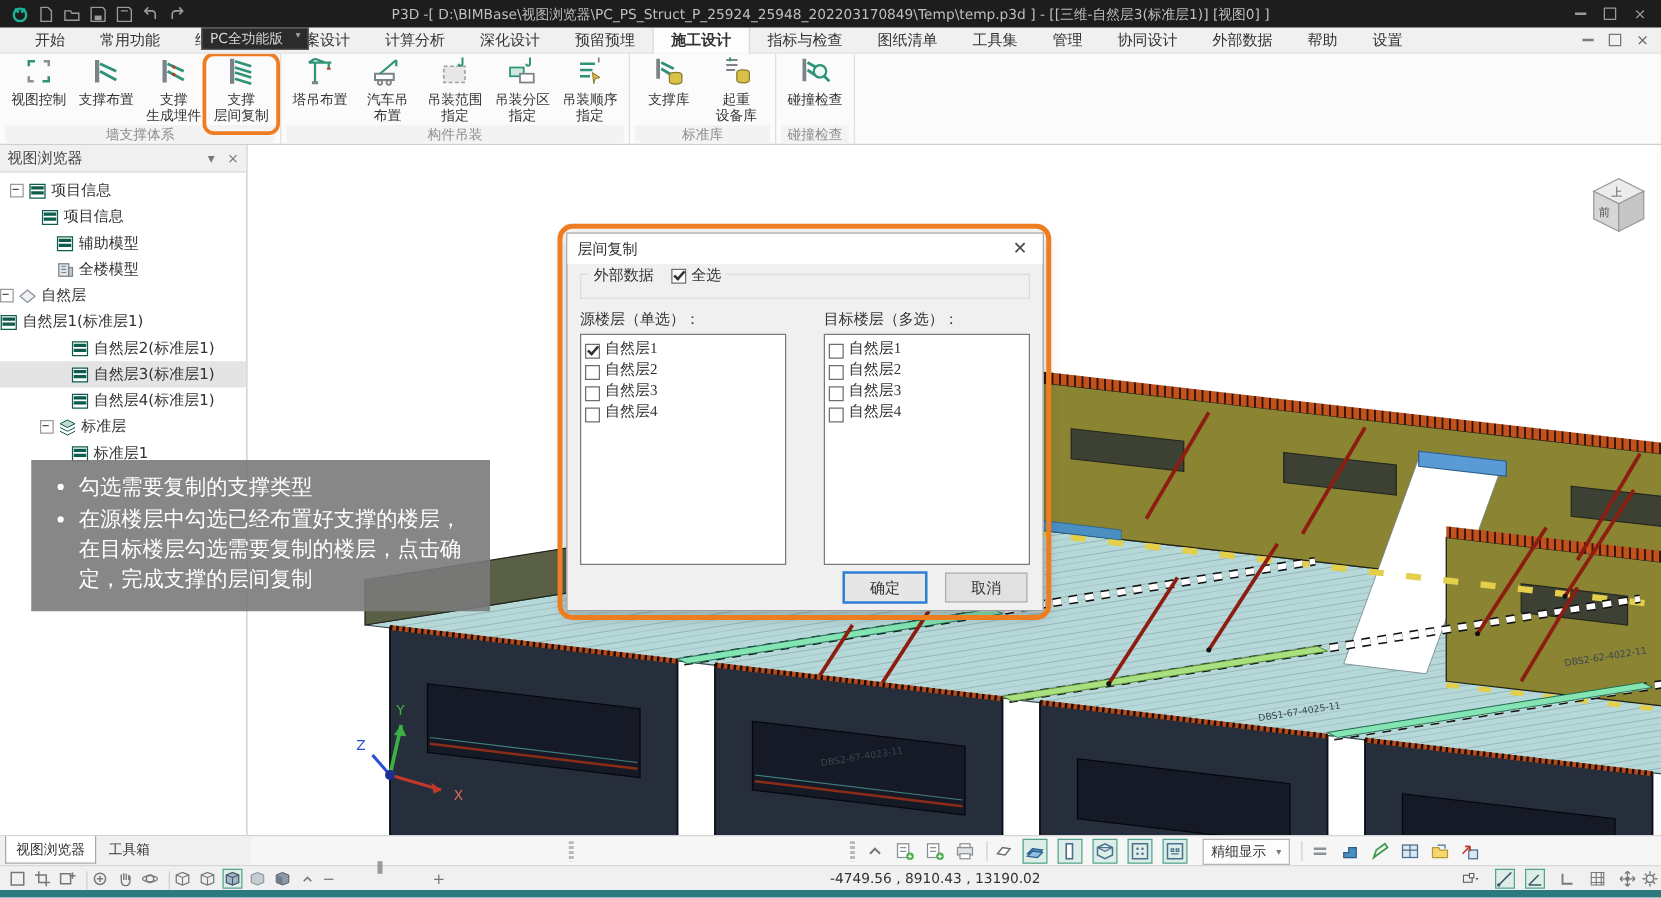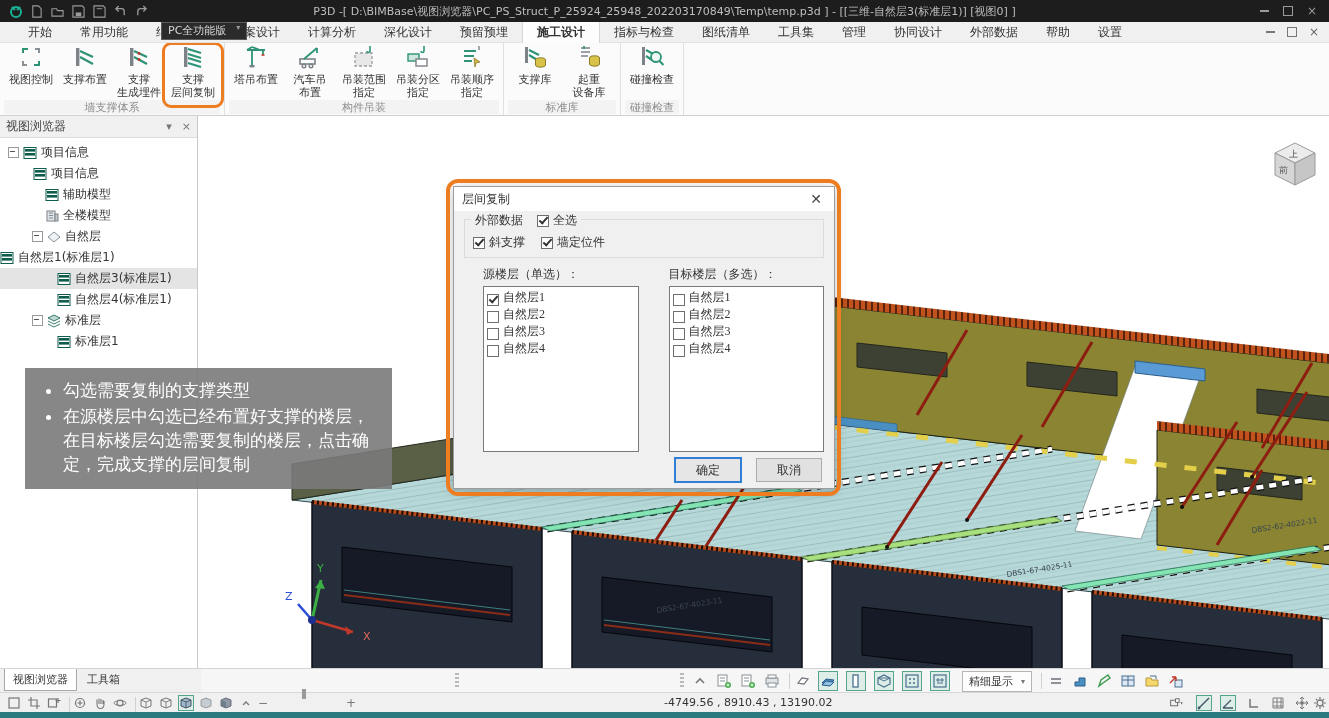--- a/index.html
+++ b/index.html
@@ -59,21 +59,21 @@
       box-shadow:0 3px 12px rgba(0,0,0,.25);z-index:40;box-sizing:border-box;display:flex;flex-direction:column;}
   #dlg-title{height:24px;background:#fff;display:flex;align-items:center;padding:0 8px;flex:none;}
   #dlg-title .x{margin-left:auto;color:#444;font-size:14px;padding:0 4px;}
   .groupbox{margin:8px 10px 0 10px;border:1px solid #dcdcdc;position:relative;padding:12px 8px 6px 8px;flex:none;}
   .gb-legend{position:absolute;top:-8px;left:6px;background:#f0f0f0;padding:0 4px;display:flex;align-items:center;gap:14px;}
   .cbrow{display:flex;align-items:center;gap:16px;}
   .cbitem{display:flex;align-items:center;gap:4px;}
   .cb{width:12px;height:12px;border:1px solid #6e6e6e;background:#fff;position:relative;flex:none;box-sizing:border-box;}
   .cb.checked::after{content:"";position:absolute;left:1px;top:1px;width:7px;height:3px;
       border-left:2px solid #333;border-bottom:2px solid #333;transform:rotate(-48deg);}
-  .dlg-cols{display:flex;gap:30px;padding:6px 10px 0 10px;flex:1;min-height:0;margin-left:19px;}
+  .dlg-cols{display:flex;gap:30px;padding:6px 10px 0 10px;flex:1;min-height:0;}
   .dcol{flex:1;display:flex;flex-direction:column;min-height:0;}
   .dcol .lbl{margin:2px 0 3px 0;}
   .listbox{flex:1;background:#fff;border:1px solid #7a7a7a;padding:2px 3px;overflow:hidden;}
   .li-row{display:flex;align-items:flex-end;gap:4px;height:17px;font-family:Liberation Serif, serif;}
   #dlg-btns{height:36px;display:flex;align-items:center;justify-content:flex-end;gap:14px;padding-right:12px;flex:none;}
   .btn{width:64px;height:22px;background:#e1e1e1;border:1px solid #adadad;display:flex;align-items:center;justify-content:center;font-size:12px;}
   .btn.default{border:2px solid #2f7fd6;background:#e6e6e6;}
   
   #rowA{left:0;top:668px;width:1329px;height:24px;background:#f6f6f6;border-top:1px solid #d4d4d4;z-index:20;}
   #rowA-left{position:absolute;left:0;top:0;width:197px;height:24px;background:#f0f0f0;display:flex;align-items:flex-start;padding-left:4px;gap:2px;}
@@ -352,38 +352,48 @@
     <div class="trow" style="padding-left:45px;font-family:Liberation Serif, serif;">
       <span class="ticon">
           <svg viewBox="0 0 14 14">
             <rect x="2" y="2" width="8" height="10" fill="#dfe5e8" stroke="#7c8288"></rect>
             <rect x="10" y="5" width="3" height="7" fill="#c3cbd0" stroke="#7c8288"></rect>
             <path d="M4 4h4M4 6.5h4M4 9h4" stroke="#7c8288" stroke-width="0.9"></path>
           </svg>
         </span>
       <span>全楼模型</span>
     </div>
-    <div class="trow" style="padding-left:32px;text-align:right;">
+    <div class="trow" style="text-align:right;">
       <span class="exp"></span>
       <span class="ticon">
           <svg viewBox="0 0 14 14">
             <path d="M7 2l6 5-6 5-6-5z" fill="#eef2f4" stroke="#8a9096"></path>
           </svg>
         </span>
       <span>自然层</span>
     </div>
     <div class="trow" style="">
       <span class="ticon">
           <svg viewBox="0 0 14 14">
             <rect x="1" y="1.5" width="12" height="11" fill="#fff" stroke="#0d5c4c"></rect>
             <rect x="2" y="3" width="10" height="2.6" fill="#0d5c4c"></rect>
             <rect x="2" y="7" width="10" height="2.6" fill="#0d5c4c"></rect>
           </svg>
         </span>
       <span>自然层1(标准层1)</span>
+    </div>
+    <div class="trow" style="padding-left:57px;">
+      <span class="ticon">
+          <svg viewBox="0 0 14 14">
+            <rect x="1" y="1.5" width="12" height="11" fill="#fff" stroke="#0d5c4c"></rect>
+            <rect x="2" y="3" width="10" height="2.6" fill="#0d5c4c"></rect>
+            <rect x="2" y="7" width="10" height="2.6" fill="#0d5c4c"></rect>
+          </svg>
+        </span>
+      <span>自然层2(标准层1)</span>
     </div>
     <div class="trow sel" style="padding-left:57px;">
       <span class="ticon">
           <svg viewBox="0 0 14 14">
             <rect x="1" y="1.5" width="12" height="11" fill="#fff" stroke="#0d5c4c"></rect>
             <rect x="2" y="3" width="10" height="2.6" fill="#0d5c4c"></rect>
             <rect x="2" y="7" width="10" height="2.6" fill="#0d5c4c"></rect>
           </svg>
         </span>
       <span>自然层3(标准层1)</span>
@@ -566,30 +576,20 @@
     <span class="x">✕</span>
   </div>
   <div class="groupbox">
     <div class="gb-legend">
       <span>外部数据</span>
       <span class="cbitem">
         <span class="cb checked"></span>
         <span>全选</span>
       </span>
     </div>
-    <div class="cbrow" style="margin-top:2px;">
-      <span class="cbitem">
-        <span class="cb checked"></span>
-        <span>斜支撑</span>
-      </span>
-      <span class="cbitem">
-        <span class="cb checked"></span>
-        <span>墙定位件</span>
-      </span>
-    </div>
   </div>
   <div class="dlg-cols">
     <div class="dcol">
       <div class="lbl">源楼层（单选）：</div>
       <div class="listbox">
         <div class="li-row">
           <span class="cb checked"></span>
           <span>自然层1</span>
           </div>
         <div class="li-row">

